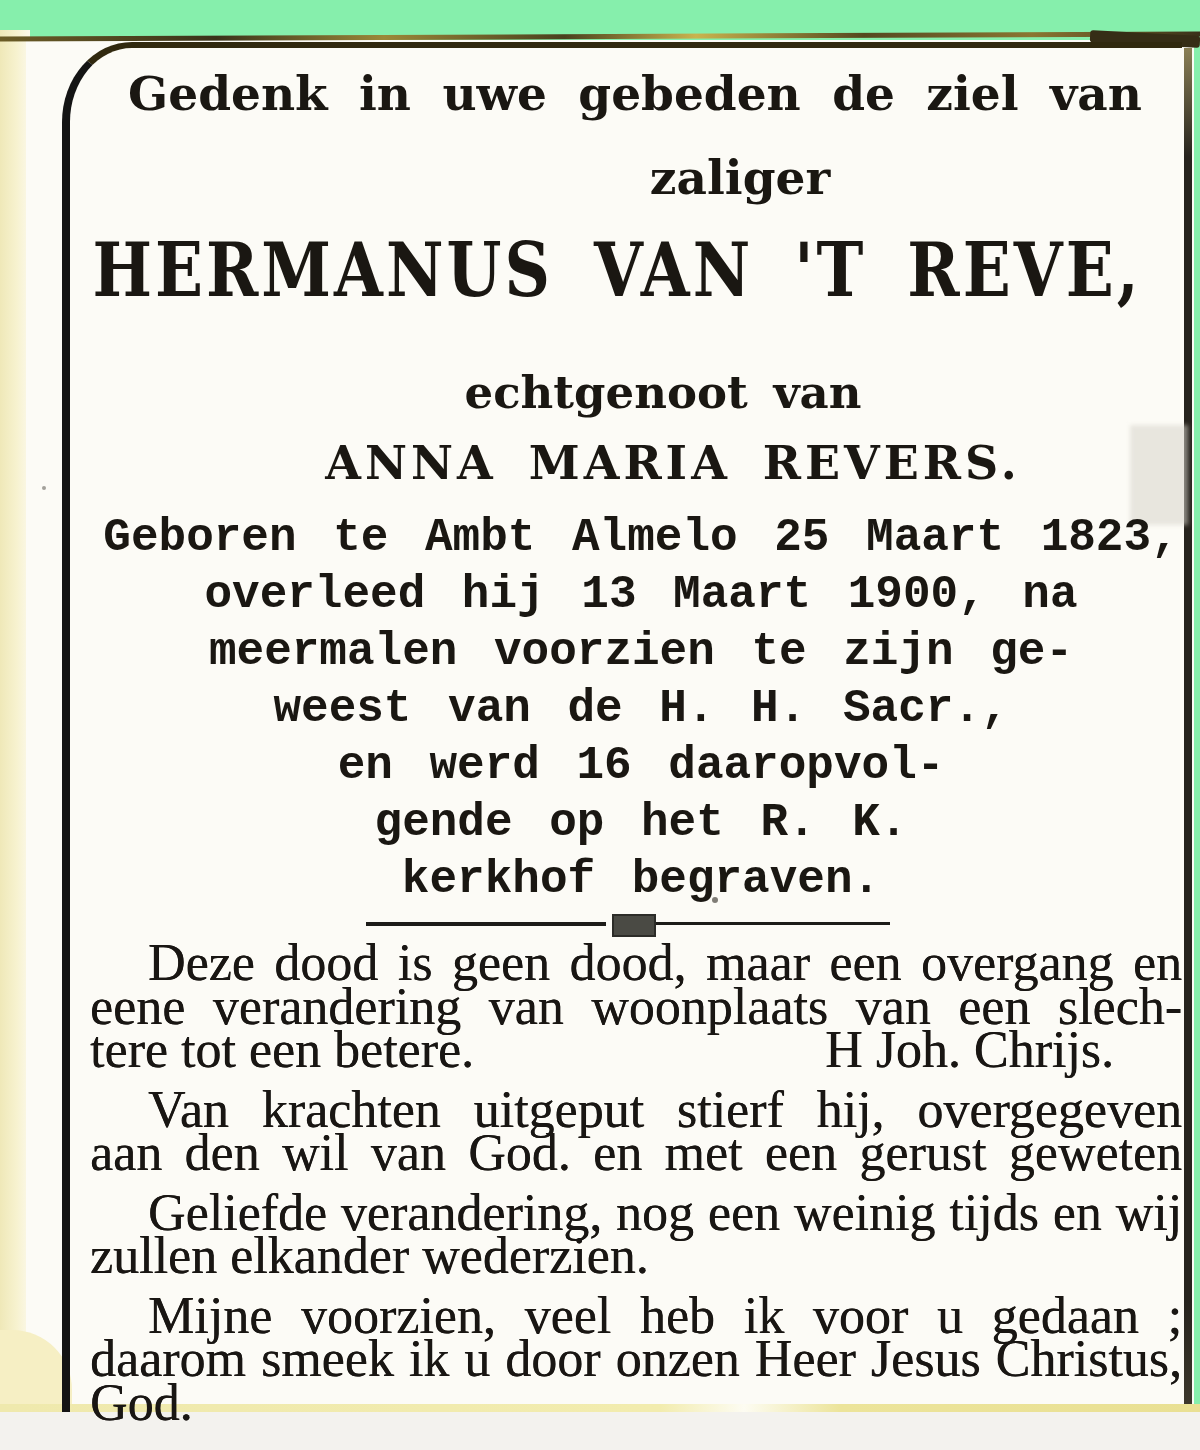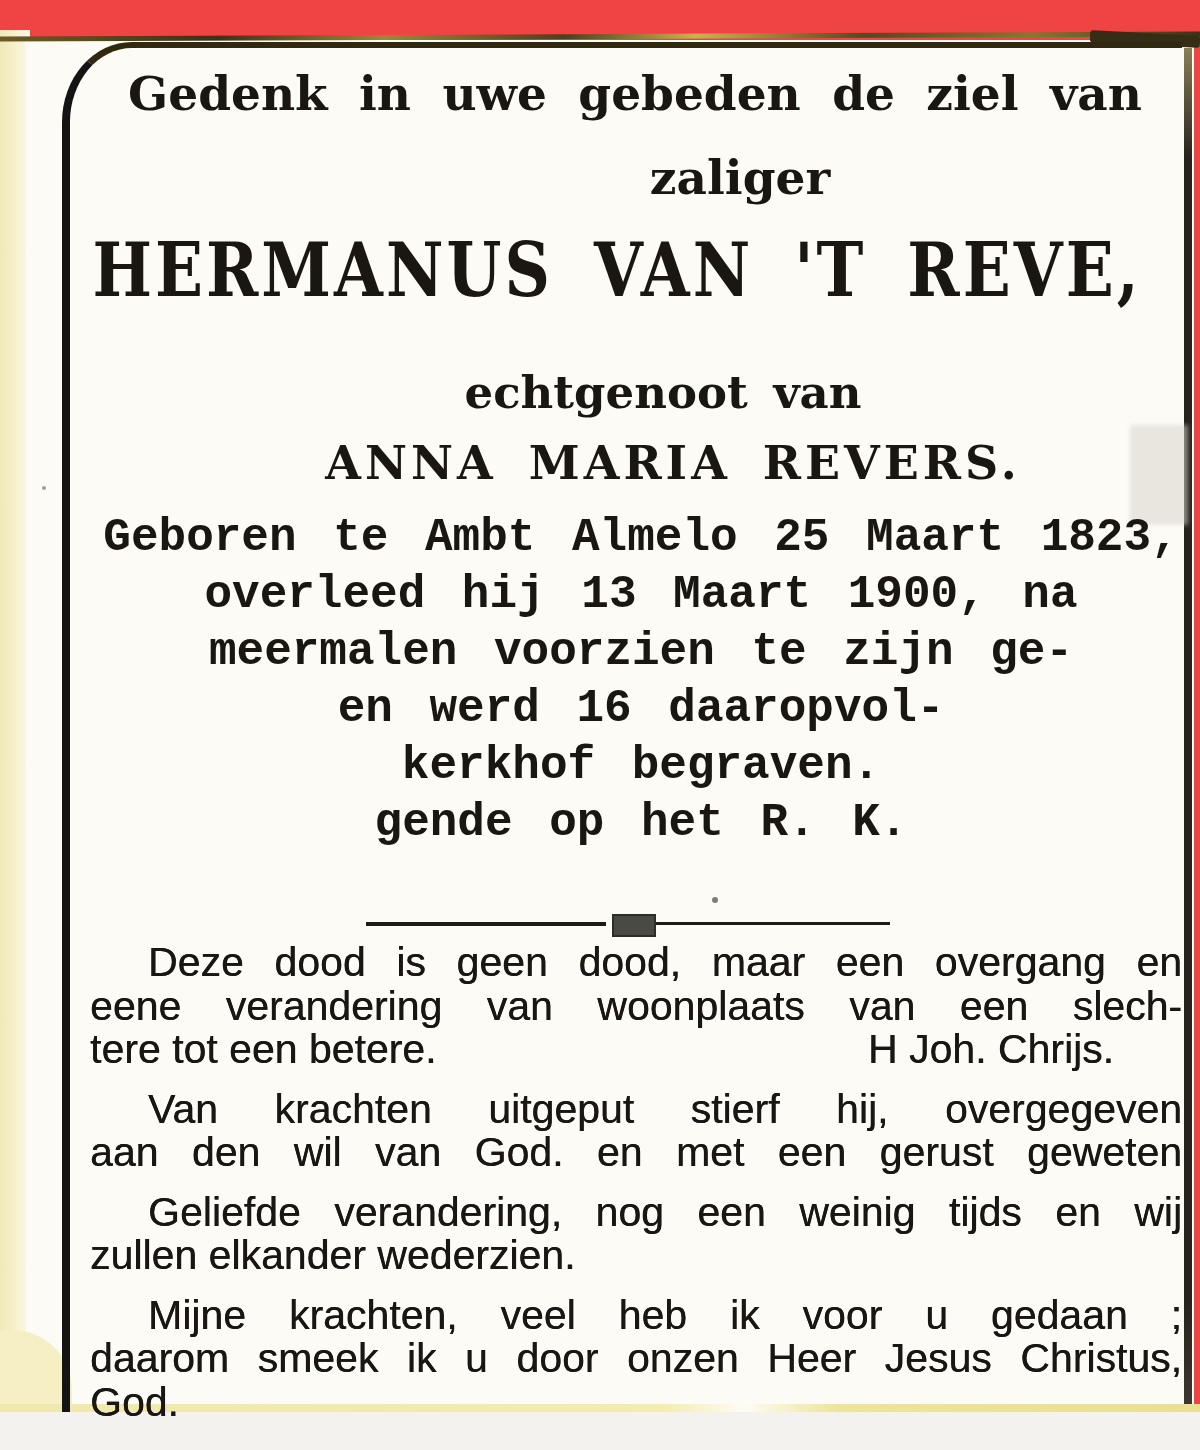--- a/index.html
+++ b/index.html
@@ -1,18 +1,18 @@
 <!DOCTYPE html>
 <html><head>
 <meta charset="utf-8">
 <style>
   html,body{margin:0;padding:0;background:#e8e7e2;}
   .stage{
     position:relative;width:1200px;height:1450px;overflow:hidden;
-    background:#ef4444;font-family:"DejaVu Serif",serif;color:#1a1712;
+    background:#86efac;font-family:"DejaVu Serif",serif;color:#1a1712;
   }
   
   .left-margin-strip{position:absolute;left:0;top:30px;width:30px;height:1390px;
     background:linear-gradient(90deg,#efe8b8 0%,#f7f2cf 55%,#fbf8ea 100%);}
   .card-paper{position:absolute;left:26px;top:40px;width:1168px;height:1368px;
     background:#fcfbf6;}
   .bottom-left-curl{position:absolute;left:0;top:1330px;width:72px;height:84px;
     background:#f6efc4;border-top-right-radius:60px;}
   .top-edge{position:absolute;left:0;top:34px;width:1200px;height:5px;
     transform:rotate(-0.25deg);
@@ -42,21 +42,21 @@
   .h-spouse{top:436px;font-size:46px;letter-spacing:4px;word-spacing:12px;margin-left:38px;}
   .vitals{position:absolute;left:0;top:510px;width:100%;text-align:center;
     font-weight:bold;font-size:46px;line-height:57px;word-spacing:9px;margin-left:6px;font-family:Liberation Mono, monospace;}
   .divider{position:absolute;left:278px;top:913px;width:524px;height:22px;}
   .divider .seg{position:absolute;top:9px;height:4px;background:#1d1c19;}
   .divider .seg.l{left:0;width:240px;}
   .divider .seg.r{left:290px;width:234px;height:3px;}
   .divider .knot{position:absolute;left:246px;top:1px;width:40px;height:19px;
     background:#4a4a44;border:2px solid #2c2c28;}
   .bodytext{position:absolute;left:2px;top:941px;width:1092px;
-    font-family:Liberation Sans, sans-serif;font-size:41px;line-height:43.5px;
+    font-family:Liberation Serif, serif;font-size:52px;line-height:43.5px;
     color:#191613;text-shadow:0.35px 0 0 currentColor;}
   .bl{width:100%;}
   .bl.j{text-align:justify;text-align-last:justify;}
   .bl.indent{padding-left:58px;box-sizing:border-box;}
   .bl.flexline{display:flex;justify-content:space-between;}
   .bl .attr1{padding-right:68px;}
   .bl .attr2{padding-right:92px;}
   .pgap{margin-top:16px;}
 </style>
 </head>
@@ -83,43 +83,44 @@
     <div class="hline h-pray1">Gedenk in uwe gebeden de ziel van</div>
     <div class="hline h-pray2">zaliger</div>
     <div class="hline h-name">HERMANUS VAN 'T REVE,</div>
     <div class="hline h-relation">echtgenoot van</div>
     <div class="hline h-spouse">ANNA MARIA REVERS.</div>
 
     <div class="vitals">
       <div>Geboren te Ambt Almelo 25 Maart 1823,</div>
       <div>overleed hij 13 Maart 1900, na</div>
       <div>meermalen voorzien te zijn ge-</div>
+      <div>weest van de H. H. Sacr.,</div>
       <div>en werd 16 daaropvol-</div>
+      <div>gende op het R. K.</div>
       <div>kerkhof begraven.</div>
-      <div>gende op het R. K.</div>
     </div>
 
     <div class="divider">
       <div class="seg l"></div>
       <div class="knot"></div>
       <div class="seg r"></div>
     </div>
 
     <div class="bodytext">
       <div class="bl j indent">Deze dood is geen dood, maar een overgang en</div>
       <div class="bl j">eene verandering van woonplaats van een slech-</div>
       <div class="bl flexline">
         <span>tere tot een betere.</span>
         <span class="attr1">H  Joh. Chrijs.</span>
       </div>
       <div class="bl j indent pgap">Van krachten uitgeput stierf hij, overgegeven</div>
       <div class="bl j">aan den wil van God. en met een gerust geweten</div>
       <div class="bl j indent pgap">Geliefde verandering, nog een weinig tijds en wij</div>
       <div class="bl">zullen elkander wederzien.</div>
-      <div class="bl j indent pgap">Mijne krachten, veel heb ik voor u gedaan ;</div>
+      <div class="bl j indent pgap">Mijne voorzien, veel heb ik voor u gedaan ;</div>
       <div class="bl j">daarom smeek ik u door onzen Heer Jesus Christus,</div>
       <div class="bl flexline">
         <span>God.</span>
       </div>
     </div>
 
   </div>
 </div>
 
 </body></html>

